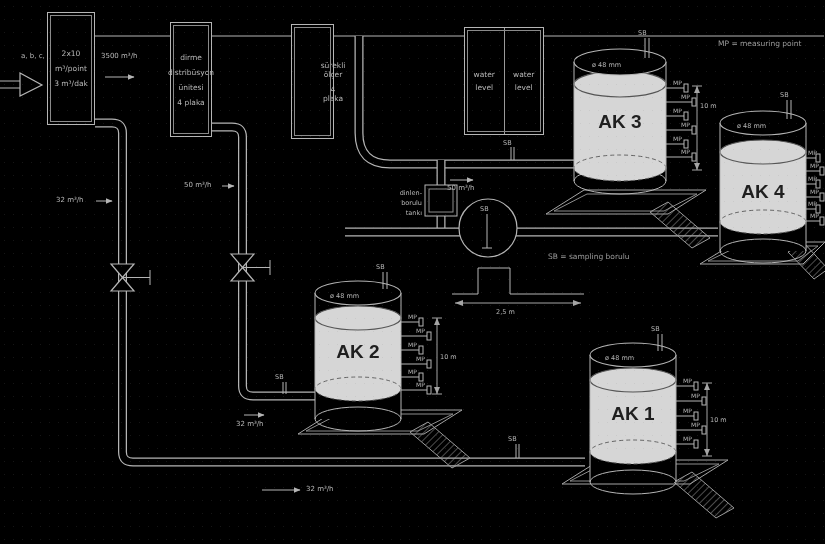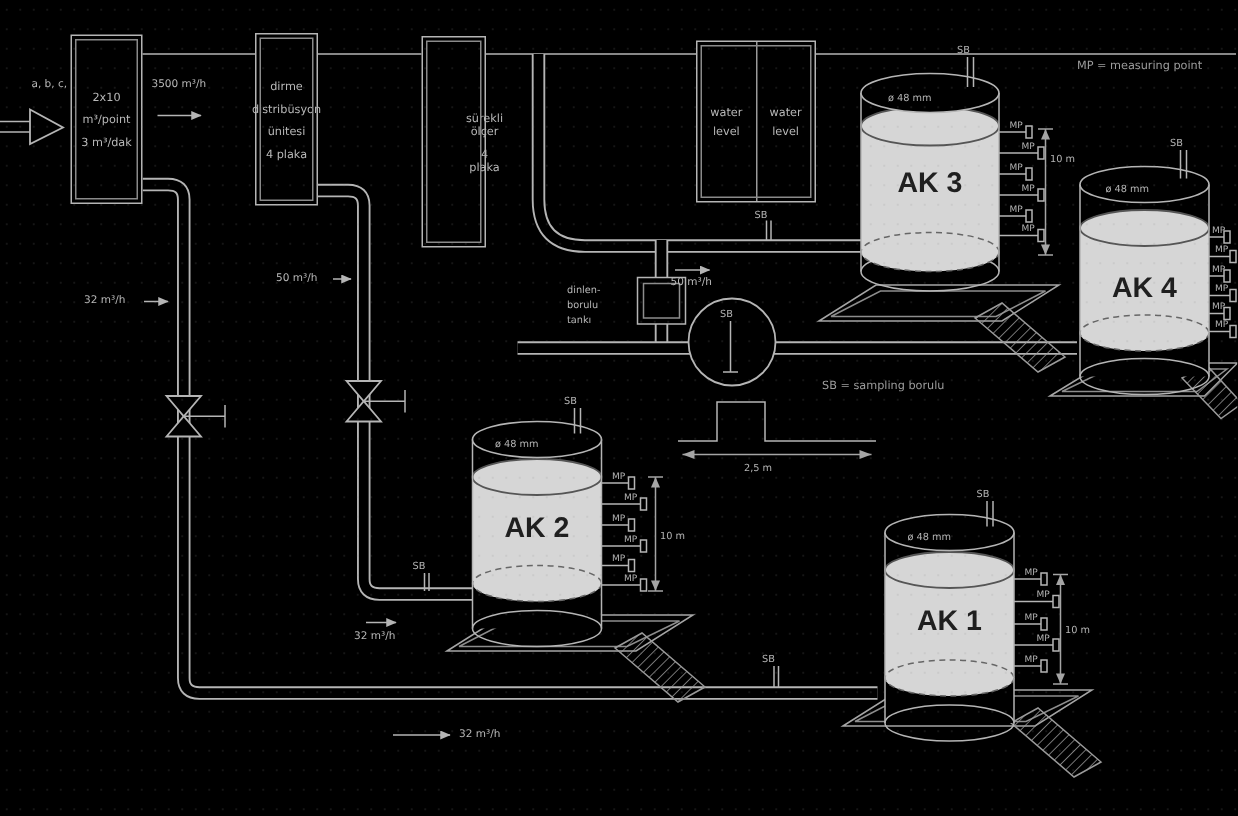--- a/index.html
+++ b/index.html
@@ -26,21 +26,21 @@
   
   .dbox{position:absolute;background:#000;border:1px solid #b5b5b5;box-sizing:border-box;
         display:flex;flex-direction:column;align-items:center;justify-content:center;gap:6px;
         color:#b8b8b8;font-size:7.5px;line-height:1.2;text-align:center;}
   .dbox::after{content:"";position:absolute;inset:2px;border:1px solid #8a8a8a;pointer-events:none;}
   .dbox .bl{display:block;padding:0 2px;}
   .cells{flex-direction:row;gap:0;align-items:stretch;margin-left:48px;}
   .cell{flex:1;display:flex;flex-direction:column;align-items:center;justify-content:center;gap:4px;}
   .cell+.cell{border-left:1px solid #9a9a9a;}
   .lbl{position:absolute;font-size:7px;line-height:1.25;color:#b8b8b8;white-space:nowrap;}
-  .stack{white-space:normal;text-align:left;width:44px;font-size:6.5px;line-height:1.55;}
+  .stack{white-space:normal;text-align:right;width:44px;font-size:6.5px;line-height:1.55;}
 </style>
 </head>
 <body>
 
 <div class="canvas">
 
 <svg class="layer" width="825" height="544" viewBox="0 0 825 544">
   <defs>
     <marker id="ah" markerWidth="9" markerHeight="8" refX="6.5" refY="3" orient="auto">
       <path d="M0,0 L7,3 L0,6 Z" fill="#b5b5b5"></path>
@@ -320,34 +320,34 @@
     <path class="p1" d="M452,294 H478 V268 H510 V294 H584"></path>
     <line class="dim" x1="455" y1="303" x2="581" y2="303"></line>
     <polygon class="dimhead" points="463,300 463,306 455,303"></polygon>
     <polygon class="dimhead" points="573,300 573,306 581,303"></polygon>
     <text class="t65" x="496" y="314">2,5 m</text>
   </g>
 </svg>
 
 <div class="lbl" style="left:1px;top:52px;margin-left:20px;">a, b, c, d</div>
 
-<div class="dbox" style="left:47px;top:23px;width:48px;height:113px;">
+<div class="dbox" style="left:47px;top:12px;width:48px;height:113px;">
   <span class="bl">2x10</span>
   <span class="bl">m³/point</span>
   <span class="bl">3 m³/dak</span>
 </div>
 
 <div class="dbox" style="left:170px;top:22px;width:42px;height:115px;">
   <span class="bl">dirme</span>
   <span class="bl">distribüsyon</span>
   <span class="bl">ünitesi</span>
   <span class="bl">4 plaka</span>
 </div>
 
-<div class="dbox" style="left:281px;top:24px;width:42px;height:141px;padding-left:41px;">
+<div class="dbox" style="left:291px;top:24px;width:42px;height:115px;padding-left:41px;">
   <span class="bl">sürekli ölçer</span>
   <span class="bl">4 plaka</span>
 </div>
 
 <div class="dbox cells" style="left:416px;top:27px;width:80px;height:108px;">
   <div class="cell">
     <span class="bl">water</span>
     <span class="bl">level</span>
   </div>
   <div class="cell">

